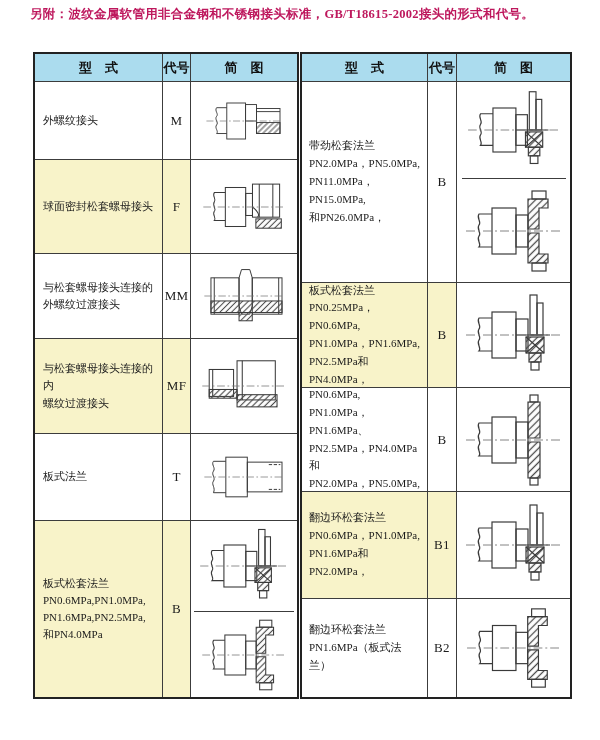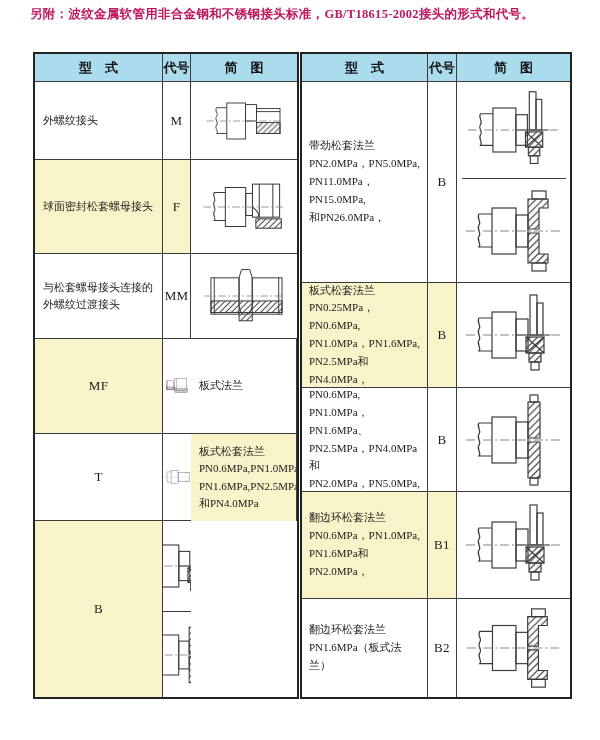--- a/index.html
+++ b/index.html
@@ -163,20 +163,22 @@
     <div class="cell type">与松套螺母接头连接的
 外螺纹过渡接头</div>
     <div class="cell code">MM</div>
     <div class="cell diag lastcol">
       <svg width="100" height="76" viewBox="0 0 104 92">
           <use href="#d-mm"></use>
           <use href="#cline"></use>
         </svg>
     </div>
 
+    <div class="cell type hl">与松套螺母接头连接的内
+螺纹过渡接头</div>
     <div class="cell code hl">MF</div>
     <div class="cell diag lastcol">
       <svg width="100" height="80" viewBox="0 0 104 92">
           <use href="#d-mf"></use>
           <use href="#cline"></use>
         </svg>
     </div>
 
     <div class="cell type">板式法兰</div>
     <div class="cell code">T</div>

